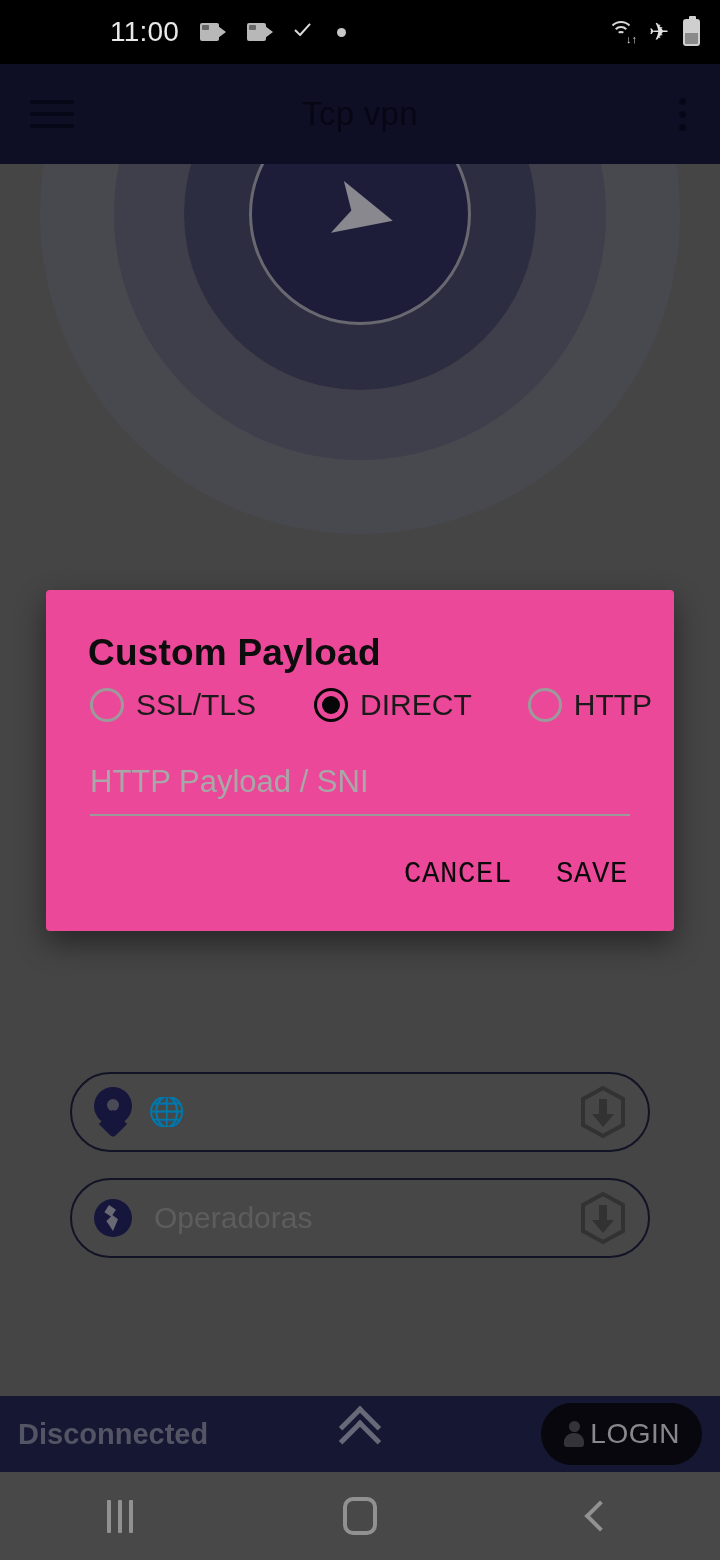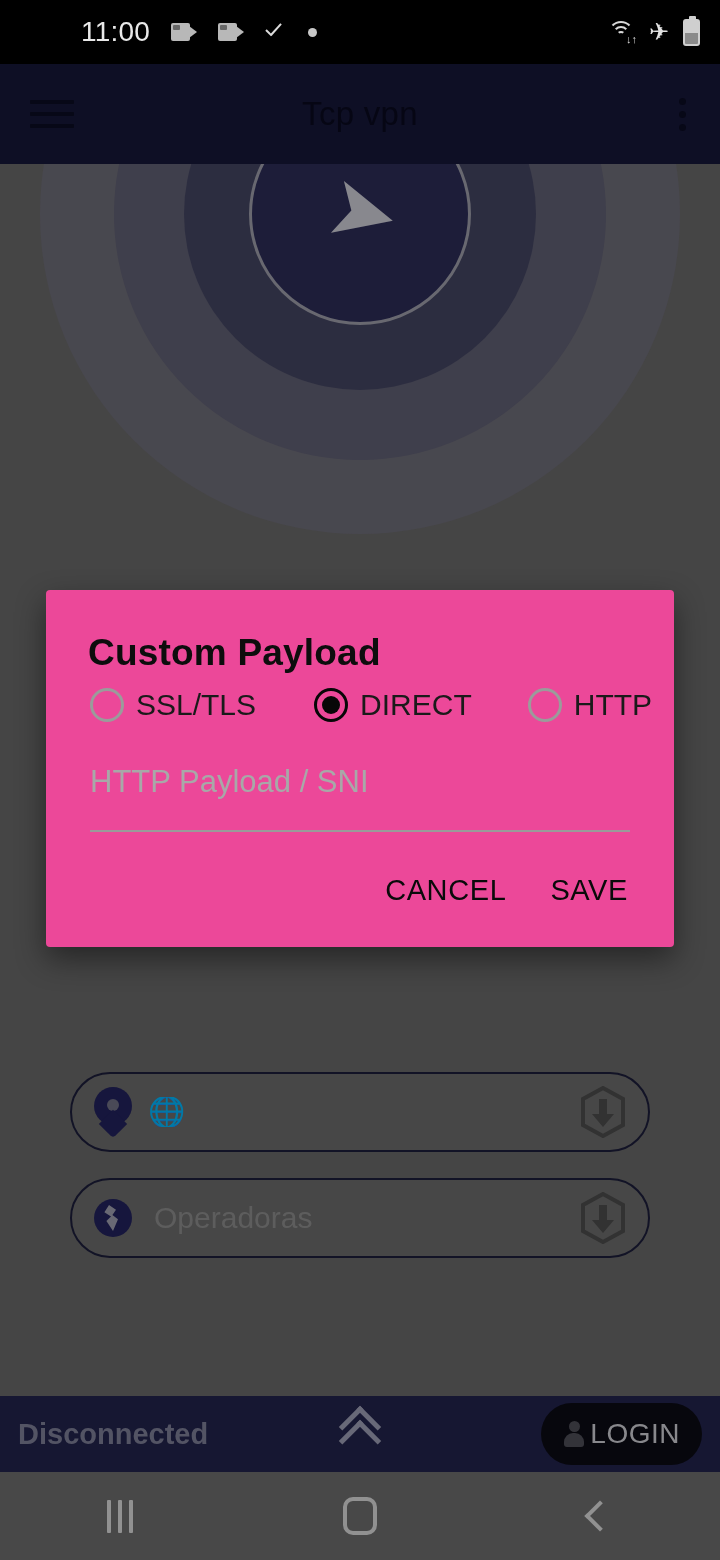--- a/index.html
+++ b/index.html
@@ -13,21 +13,21 @@
 
   
   .status-bar{
     position:absolute; top:0; left:0; width:720px; height:64px;
     background:#000000;
     display:flex; align-items:center;
     z-index:40;
   }
   .sb-left{
     display:flex; align-items:center; gap:21px;
-    margin-left:81px;
+    margin-left:110px;
   }
   .sb-time{
     color:#e9e9e9; font-size:28px; letter-spacing:.2px;
     font-family:"Liberation Sans", sans-serif;
   }
   .sb-right{
     margin-left:auto; margin-right:20px;
     display:flex; align-items:center; gap:14px;
   }
   .icon-cam{ position:relative; width:26px; height:18px; }
@@ -251,36 +251,36 @@
     width:34px;height:34px;border-radius:50%;
     border:3px solid #9b9b9b; flex:0 0 auto;
     display:flex;align-items:center;justify-content:center;
   }
   .rb.sel{ border-color:#070707; }
   .rb.sel:after{
     content:""; width:18px;height:18px;border-radius:50%;background:#070707;
   }
   .rb-label{ margin-left:12px; font-size:30px; color:#1a1a1a; }
   .field-wrap{
-    margin:38px 44px 0 44px; padding-bottom:26px;
+    margin:38px 44px 0 44px; padding-bottom:10px;
     border-bottom:2px solid #9a9a9a;
   }
   .field-input{
     width:100%; border:0; outline:0; background:transparent;
     font-family:"Liberation Sans", sans-serif;
     font-size:31px; color:#1a1a1a; padding:4px 0;
   }
   .field-input::placeholder{ color:#a8a8a8; }
   .dlg-actions{
     display:flex; justify-content:flex-end; align-items:center;
     gap:44px; padding:42px 46px 40px 0;
   }
   .dlg-btn{
     background:none;border:0;cursor:pointer;
-    font-family:Liberation Sans, sans-serif;
+    font-family:Liberation Mono, monospace;
     font-size:29px; color:#0a0a0a; letter-spacing:.6px;
   }
 </style>
 </head>
 <body>
 
 <div class="status-bar">
   <div class="sb-left">
     <span class="sb-time">11:00</span>
     <span class="icon-cam">

